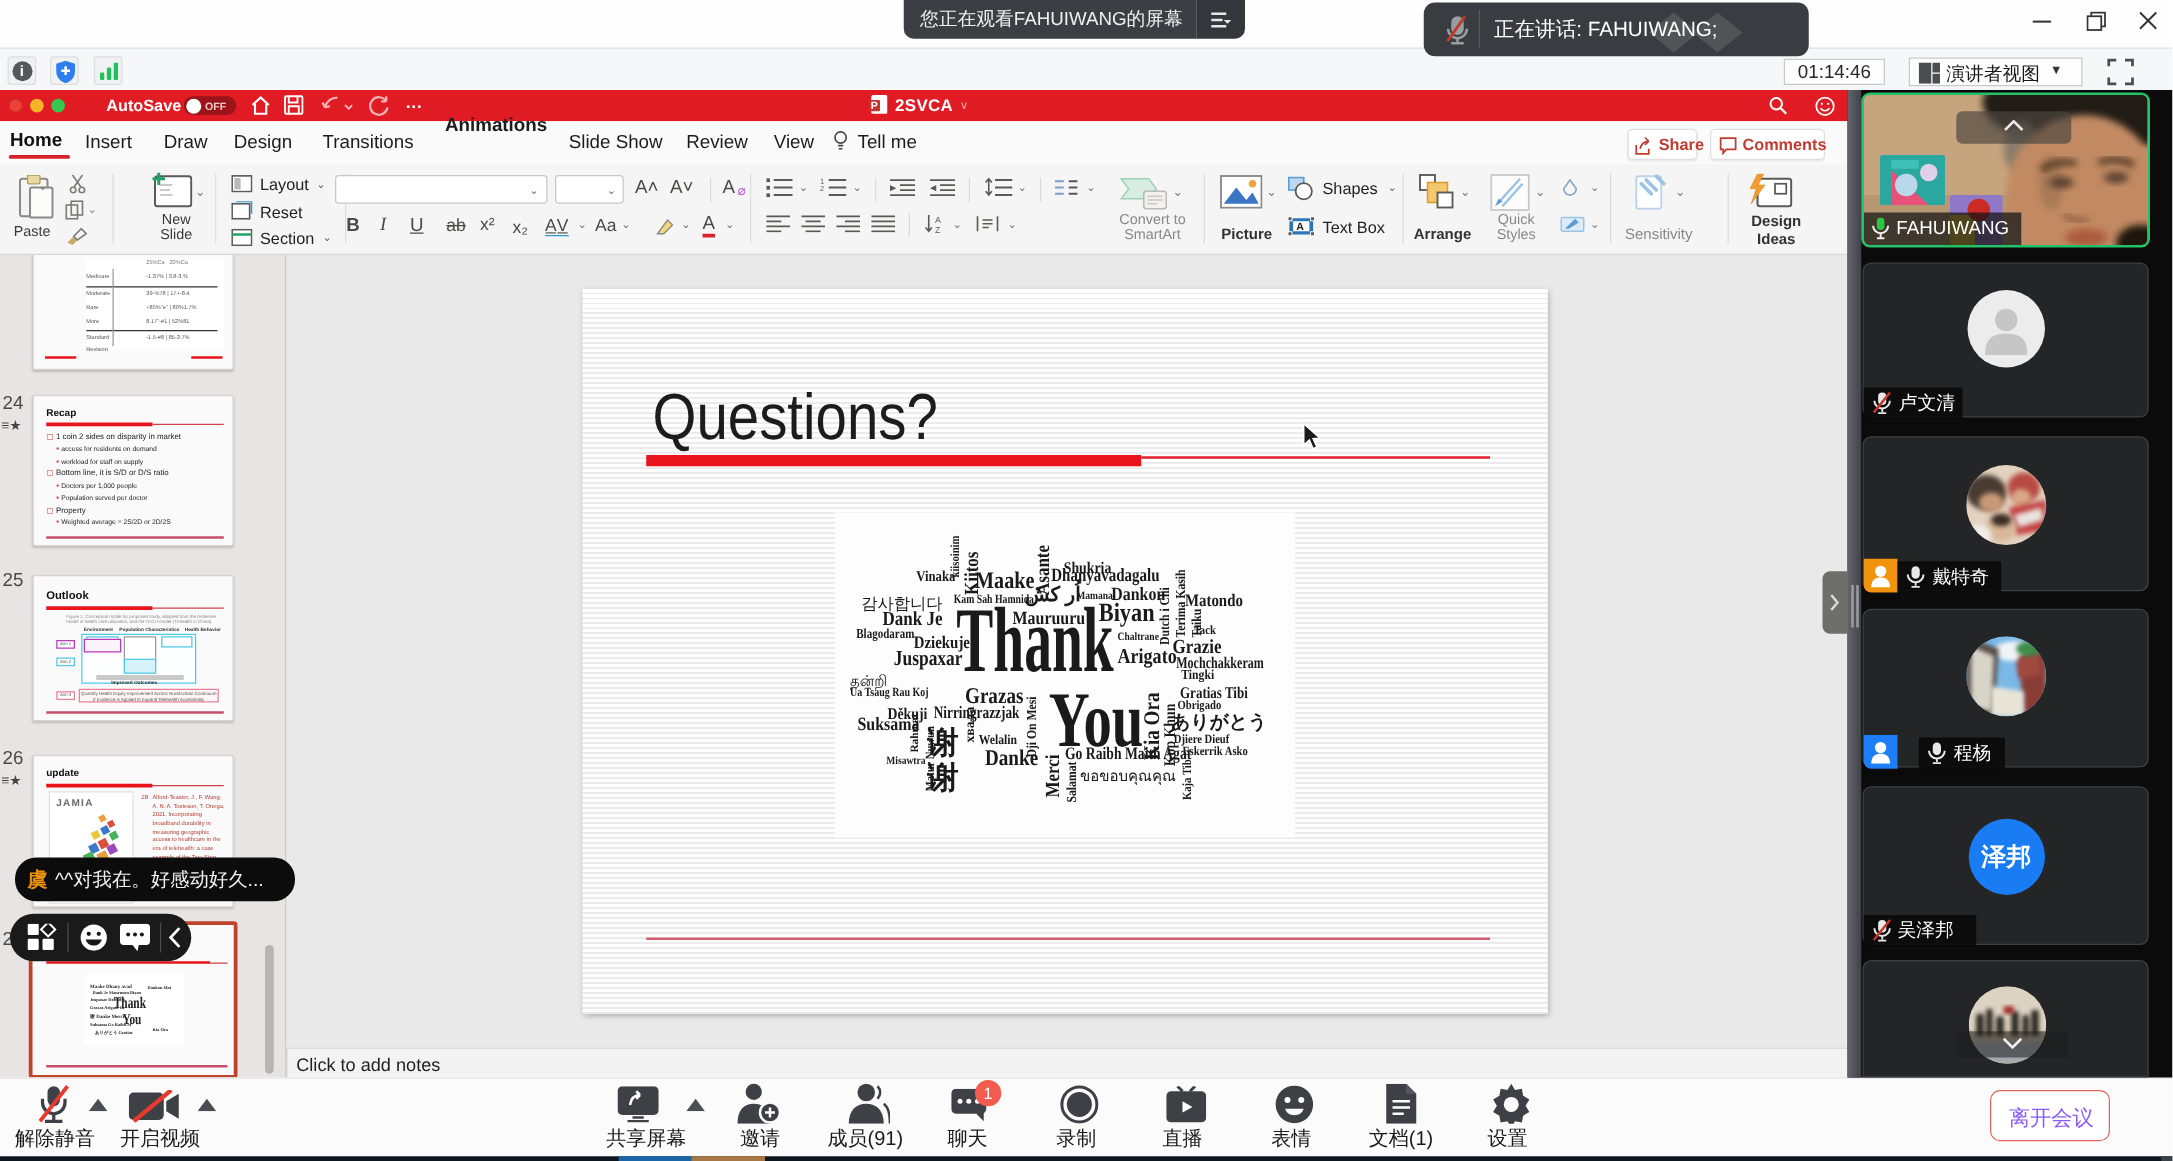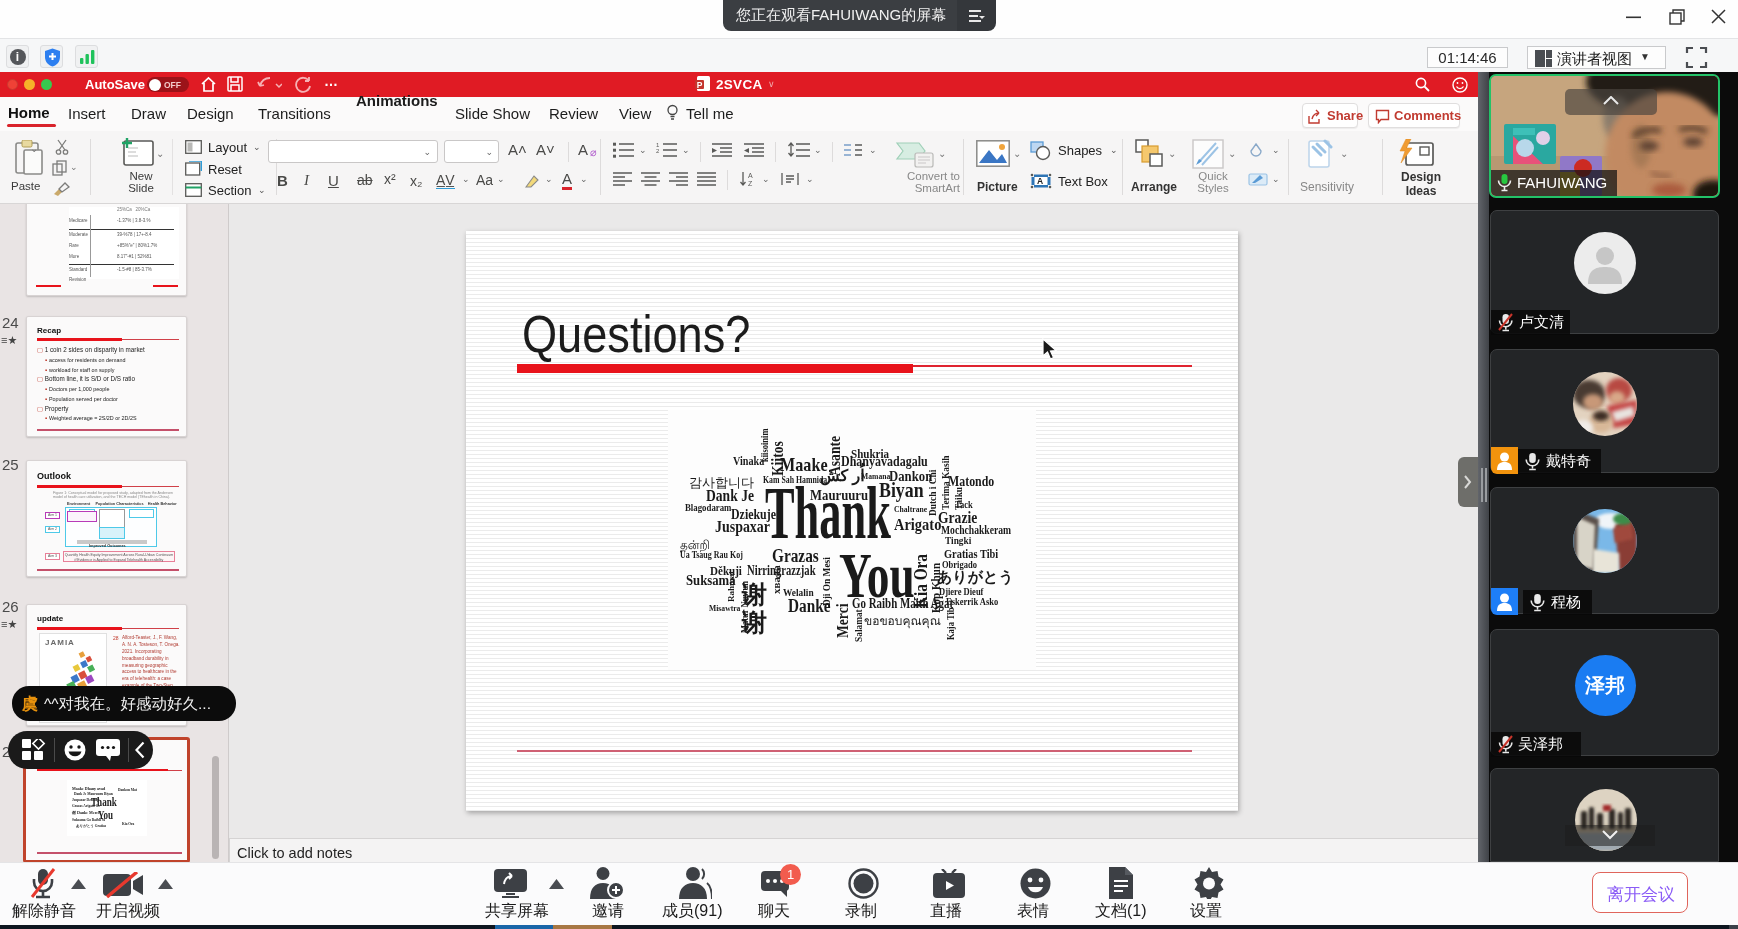--- a/index.html
+++ b/index.html
@@ -161,20 +161,36 @@
     <span style="left:13px;top:6px;white-space:nowrap;">您正在观看FAHUIWANG的屏幕</span>
   </div>
   <div style="left:957px;top:0;width:39px;height:31px;background:#34373b;border-radius:0 0 8px 0;">
     <svg style="position:absolute;left:10px;top:8px;" width="19" height="16" viewBox="0 0 19 16">
       <g stroke="#e8e8e8" stroke-width="2" fill="none">
           <path d="M2 3 h12 M2 8 h9 M2 13 h12"></path>
         </g>
       <path d="M13 6 l3 3 3 -3 z" fill="#e8e8e8" transform="translate(-1,2)"></path>
     </svg>
   </div>
+  <div style="left:1139px;top:2px;width:308px;height:43px;background:#393c40;border-radius:9px;color:#fff;font-size:16.5px;">
+    <svg style="position:absolute;left:16px;top:10px;" width="22" height="24" viewBox="0 0 22 24">
+      <g fill="none" stroke="#9a9da1" stroke-width="2">
+        <rect x="7" y="2" width="8" height="13" rx="4" fill="#9a9da1"></rect>
+        <path d="M3.5 11 a7.5 7.5 0 0 0 15 0"></path>
+          <path d="M11 18.5 v4"></path>
+          <path d="M6 22.5 h10"></path>
+      </g>
+      <path d="M3 21 L17 1" stroke="#c0392b" stroke-width="2.4"></path>
+    </svg>
+    <span style="left:44px;top:6px;width:1px;height:30px;background:#56595d;"></span>
+    <span style="left:56px;top:11px;white-space:nowrap;">正在讲话: FAHUIWANG;</span>
+    <svg style="position:absolute;left:170px;top:6px;opacity:0.12" width="120" height="36" viewBox="0 0 120 36">
+        <path d="M10 18 L30 2 L50 18 L30 34 Z M45 18 L65 2 L85 18 L65 34 Z" fill="#fff"></path>
+      </svg>
+  </div>
   <svg style="position:absolute;left:1626px;top:16px;" width="15" height="3" viewBox="0 0 15 3">
       <rect width="15" height="1.6" y="0.5" fill="#333"></rect>
     </svg>
   <svg style="position:absolute;left:1669px;top:9px;" width="16" height="16" viewBox="0 0 16 16">
       <g fill="none" stroke="#333" stroke-width="1.4">
         <rect x="1" y="4" width="11" height="11"></rect>
         <path d="M4 4 V1 H15 V12 H12"></path>
       </g>
     </svg>
   <svg style="position:absolute;left:1711px;top:9px;" width="15" height="15" viewBox="0 0 15 15">
@@ -470,21 +486,21 @@
       </g>
     </svg>
   <span style="left:806px;top:174px;font-size:9px;color:#666;">⌄</span>
 
   <svg style="position:absolute;left:895px;top:139px;" width="40" height="30" viewBox="0 0 40 30">
       <path d="M2 4 h22 l6 8 -6 8 h-22 l6 -8 z" fill="#d7ede2" stroke="#9fd0b8" stroke-width="1.2"></path>
       <rect x="20" y="14" width="18" height="14" rx="2" fill="#f2f1f0" stroke="#b9b9b7" stroke-width="1.2"></rect>
       <path d="M23 18 h12 M23 21 h12 M23 24 h8" stroke="#c9c7c7" stroke-width="1.2"></path>
     </svg>
   <span style="left:938px;top:148px;font-size:10px;color:#777;">⌄</span>
-  <span style="left:884px;top:170px;font-size:11.5px;color:#888;text-align:right;width:76px;">Convert to<br>SmartArt</span>
+  <span style="left:884px;top:170px;font-size:11.5px;color:#888;text-align:center;width:76px;">Convert to<br>SmartArt</span>
   <div style="left:963px;top:139px;width:1px;height:56px;background:#dddbdb;"></div>
 
   <svg style="position:absolute;left:976px;top:140px;" width="34" height="27" viewBox="0 0 34 27">
       <rect x="0.8" y="0.8" width="32.4" height="25.4" fill="#fff" stroke="#8a8a88" stroke-width="1.5"></rect>
       <path d="M3 23 L13 10 L21 20 L26 14 L31 23 Z" fill="#3a76c4"></path>
       <circle cx="26" cy="7" r="3" fill="#f0a43c"></circle>
     </svg>
   <span style="left:1013px;top:148px;font-size:10px;color:#777;">⌄</span>
   <span style="left:977px;top:180px;font-size:12px;font-weight:bold;color:#333;">Picture</span>
   <svg style="position:absolute;left:1030px;top:141px;" width="22" height="20" viewBox="0 0 22 20">
@@ -849,21 +865,21 @@
         <path d="M20 40 L46 44 L46 64 L20 64 Z" fill="#e8e4d8" filter="url(#bl4)"></path>
         <ellipse cx="50" cy="10" rx="10" ry="6" fill="#3c8c48" filter="url(#bl4)"></ellipse>
       </g>
     </svg>
     <div style="left:0;top:100px;width:27px;height:27px;background:#1e7ef7;border-radius:0 0 0 6px;">
       <svg style="position:absolute;left:5px;top:4px;" width="17" height="19" viewBox="0 0 17 19">
           <circle cx="8.5" cy="6" r="4.5" fill="#fff"></circle>
           <path d="M1 19 C1 13 4 11 8.5 11 C13 11 16 13 16 19 Z" fill="#fff"></path>
         </svg>
     </div>
-    <div style="left:32px;top:102px;width:69px;height:25px;background:rgba(8,8,8,0.85);text-decoration:underline;">
+    <div style="left:44px;top:102px;width:69px;height:25px;background:rgba(8,8,8,0.85);text-decoration:underline;">
       <svg style="position:absolute;left:7px;top:3px;" width="15" height="19" viewBox="0 0 15 19">
           <rect x="4.2" y="1" width="6.6" height="10" rx="3.3" fill="#e8e8e8"></rect>
           <path d="M1.2 7.5 a6.3 6.3 0 0 0 12.6 0" fill="none" stroke="#e8e8e8" stroke-width="1.6"></path>
           <path d="M7.5 14 v2.5 M4.2 17.5 h6.6" stroke="#e8e8e8" stroke-width="1.5"></path>
         </svg>
       <span style="left:28px;top:3px;font-size:15px;color:#fff;white-space:nowrap;">程杨</span>
     </div>
   </div>
 
   <div style="left:1490px;top:629px;width:229px;height:127px;background:#232527;border:1px solid #3e4042;border-radius:7px;">

